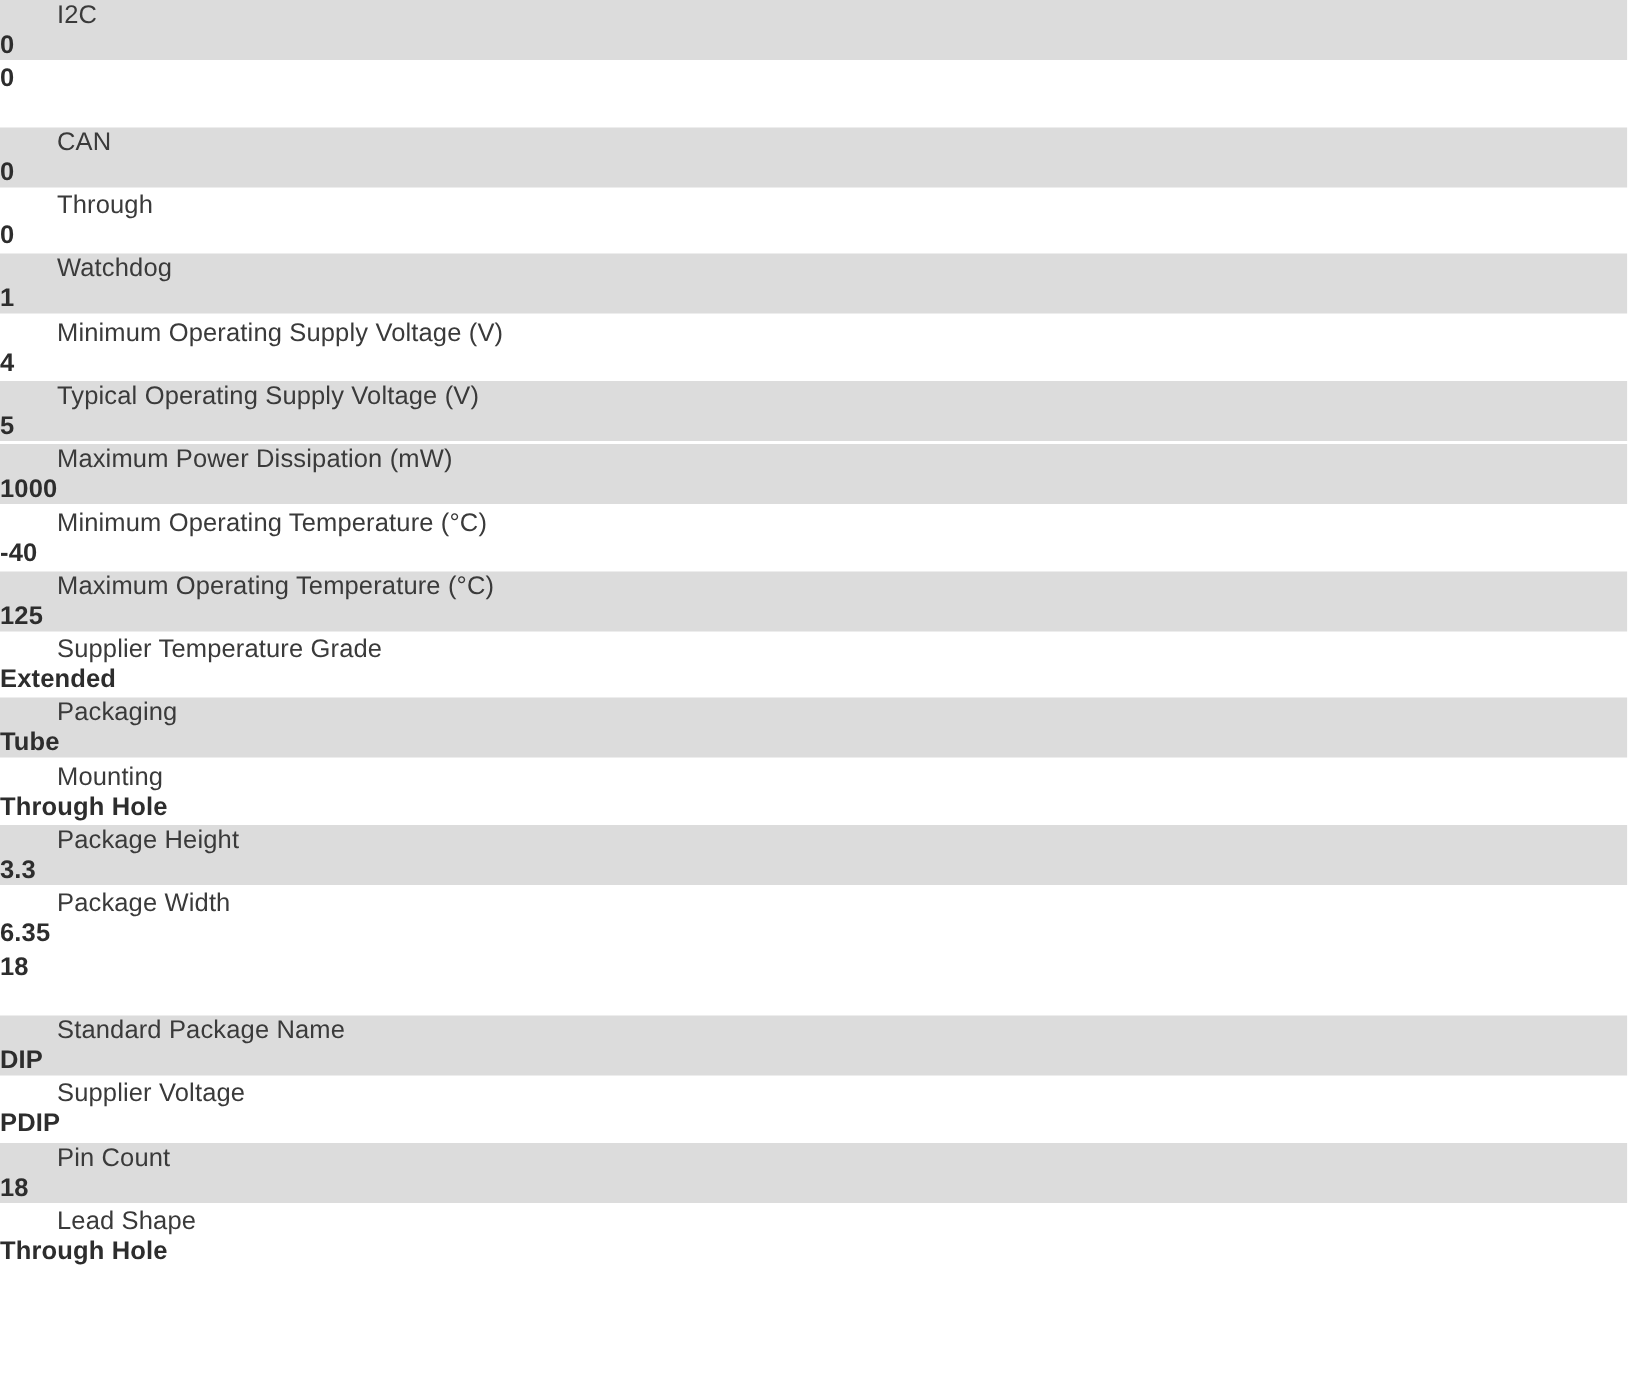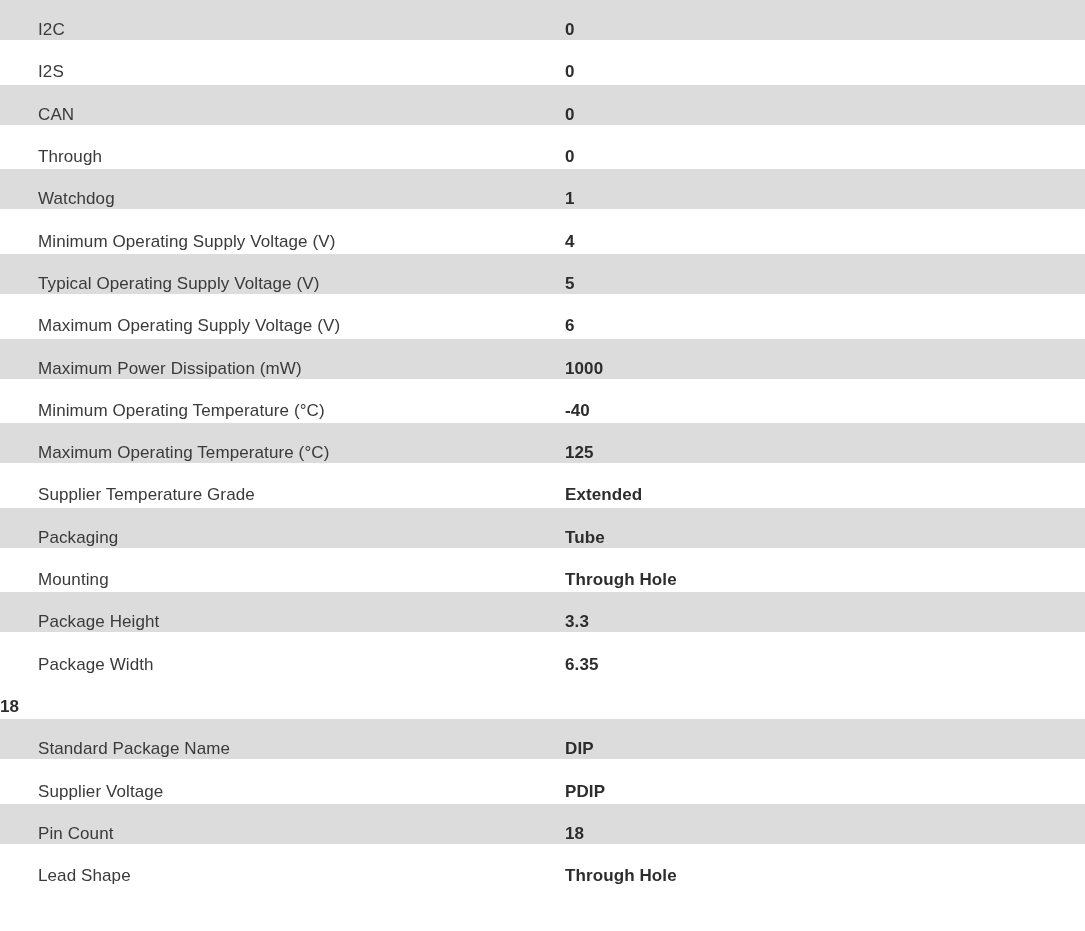--- a/index.html
+++ b/index.html
@@ -11,22 +11,23 @@
   .spec-table {
     width: 1085px;
     height: 931px;
     overflow: hidden;
     background: #ffffff;
   }
   .spec-row {
     height: 40px;
     margin-bottom: 2.32px;
     display: flex;
-    align-items: flex-end;
+    align-items: flex-start;
     background: #ffffff;
+    flex-direction: column;
   }
   .spec-row.alt {
     background: #dcdcdc;
   }
   .spec-label {
     margin-left: 38px;
     width: 527px;
     flex: 0 0 auto;
     font-size: 17px;
     font-weight: 400;
@@ -44,21 +45,20 @@
 </style>
 </head>
 <body>
 
 <div class="spec-table" id="spec-table">
     <div class="spec-row alt">
       <span class="spec-label">I2C</span>
       <span class="spec-value">0</span>
     </div>
     <div class="spec-row">
-      <span class="spec-label">I2S</span>
       <span class="spec-value">0</span>
     </div>
     <div class="spec-row alt">
       <span class="spec-label">CAN</span>
       <span class="spec-value">0</span>
     </div>
     <div class="spec-row">
       <span class="spec-label">Through</span>
       <span class="spec-value">0</span>
     </div>
@@ -66,24 +66,20 @@
       <span class="spec-label">Watchdog</span>
       <span class="spec-value">1</span>
     </div>
     <div class="spec-row">
       <span class="spec-label">Minimum Operating Supply Voltage (V)</span>
       <span class="spec-value">4</span>
     </div>
     <div class="spec-row alt">
       <span class="spec-label">Typical Operating Supply Voltage (V)</span>
       <span class="spec-value">5</span>
-    </div>
-    <div class="spec-row">
-      <span class="spec-label">Maximum Operating Supply Voltage (V)</span>
-      <span class="spec-value">6</span>
     </div>
     <div class="spec-row alt">
       <span class="spec-label">Maximum Power Dissipation (mW)</span>
       <span class="spec-value">1000</span>
     </div>
     <div class="spec-row">
       <span class="spec-label">Minimum Operating Temperature (°C)</span>
       <span class="spec-value">-40</span>
     </div>
     <div class="spec-row alt">

